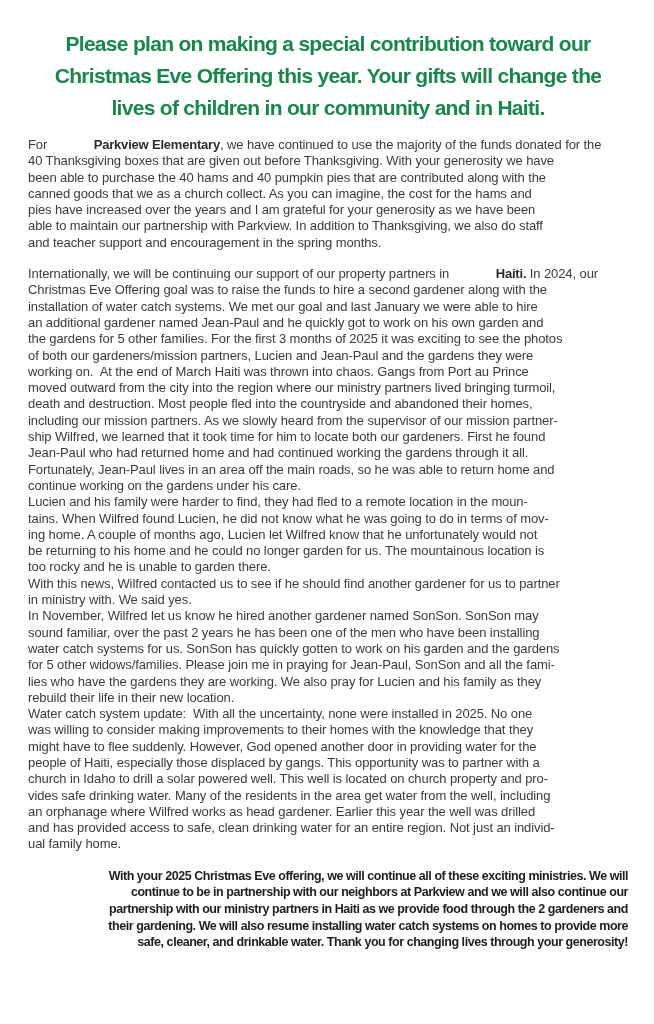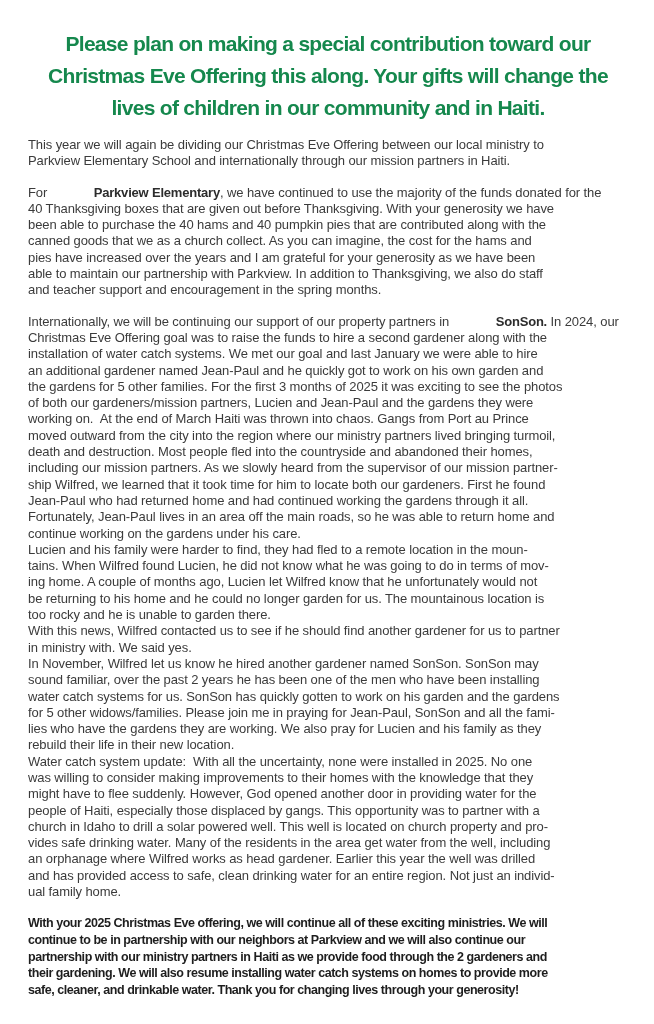--- a/index.html
+++ b/index.html
@@ -41,42 +41,41 @@
     padding-left: 43px;
   }
   .closing {
     margin: 0;
     color: #1e1e1e;
     font-size: 12.5px;
     font-weight: bold;
     line-height: 16.6px;
     letter-spacing: -0.45px;
     white-space: pre;
+    text-align: right;
   }
 </style>
 </head>
 <body>
 
 <div class="page">
   <h1 class="title">Please plan on making a special contribution toward our
-Christmas Eve Offering this along. Your gifts will change the
+Christmas Eve Offering this year. Your gifts will change the
 lives of children in our community and in Haiti.</h1>
 
-  <p class="para">This year we will again be dividing our Christmas Eve Offering between our local ministry to
-Parkview Elementary School and internationally through our mission partners in Haiti.</p>
 
   <p class="para"><span>For </span><strong>Parkview Elementary</strong><span>, we have continued to use the majority of the funds donated for the
 40 Thanksgiving boxes that are given out before Thanksgiving. With your generosity we have
 been able to purchase the 40 hams and 40 pumpkin pies that are contributed along with the
 canned goods that we as a church collect. As you can imagine, the cost for the hams and
 pies have increased over the years and I am grateful for your generosity as we have been
 able to maintain our partnership with Parkview. In addition to Thanksgiving, we also do staff
 and teacher support and encouragement in the spring months.</span></p>
 
-  <p class="para"><span>Internationally, we will be continuing our support of our property partners in </span><strong>SonSon.</strong><span> In 2024, our
+  <p class="para"><span>Internationally, we will be continuing our support of our property partners in </span><strong>Haiti.</strong><span> In 2024, our
 Christmas Eve Offering goal was to raise the funds to hire a second gardener along with the
 installation of water catch systems. We met our goal and last January we were able to hire
 an additional gardener named Jean-Paul and he quickly got to work on his own garden and
 the gardens for 5 other families. For the first 3 months of 2025 it was exciting to see the photos
 of both our gardeners/mission partners, Lucien and Jean-Paul and the gardens they were
 working on.  At the end of March Haiti was thrown into chaos. Gangs from Port au Prince
 moved outward from the city into the region where our ministry partners lived bringing turmoil,
 death and destruction. Most people fled into the countryside and abandoned their homes,
 including our mission partners. As we slowly heard from the supervisor of our mission partner-
 ship Wilfred, we learned that it took time for him to locate both our gardeners. First he found

